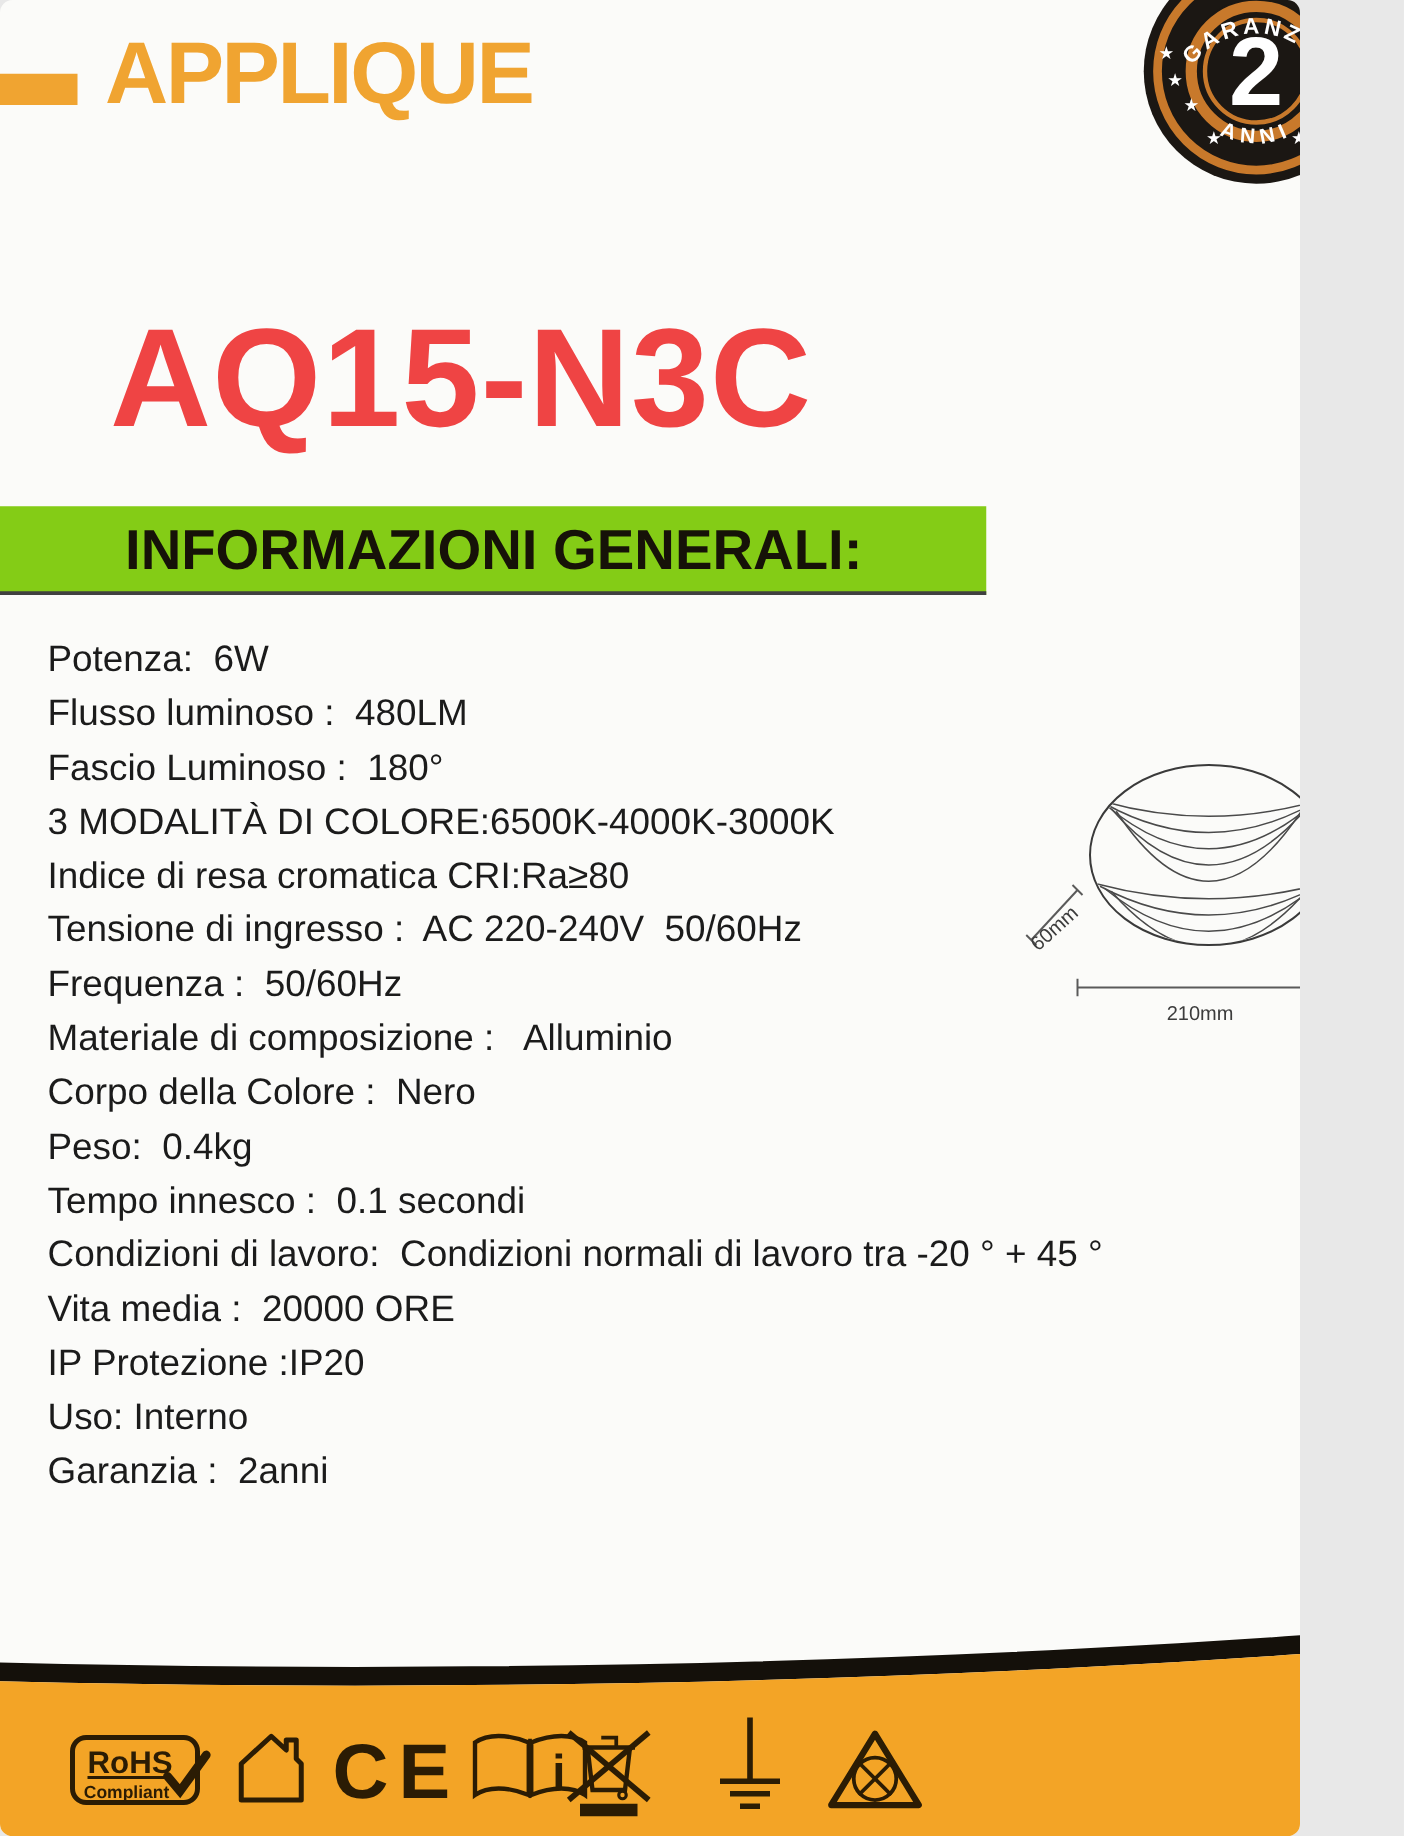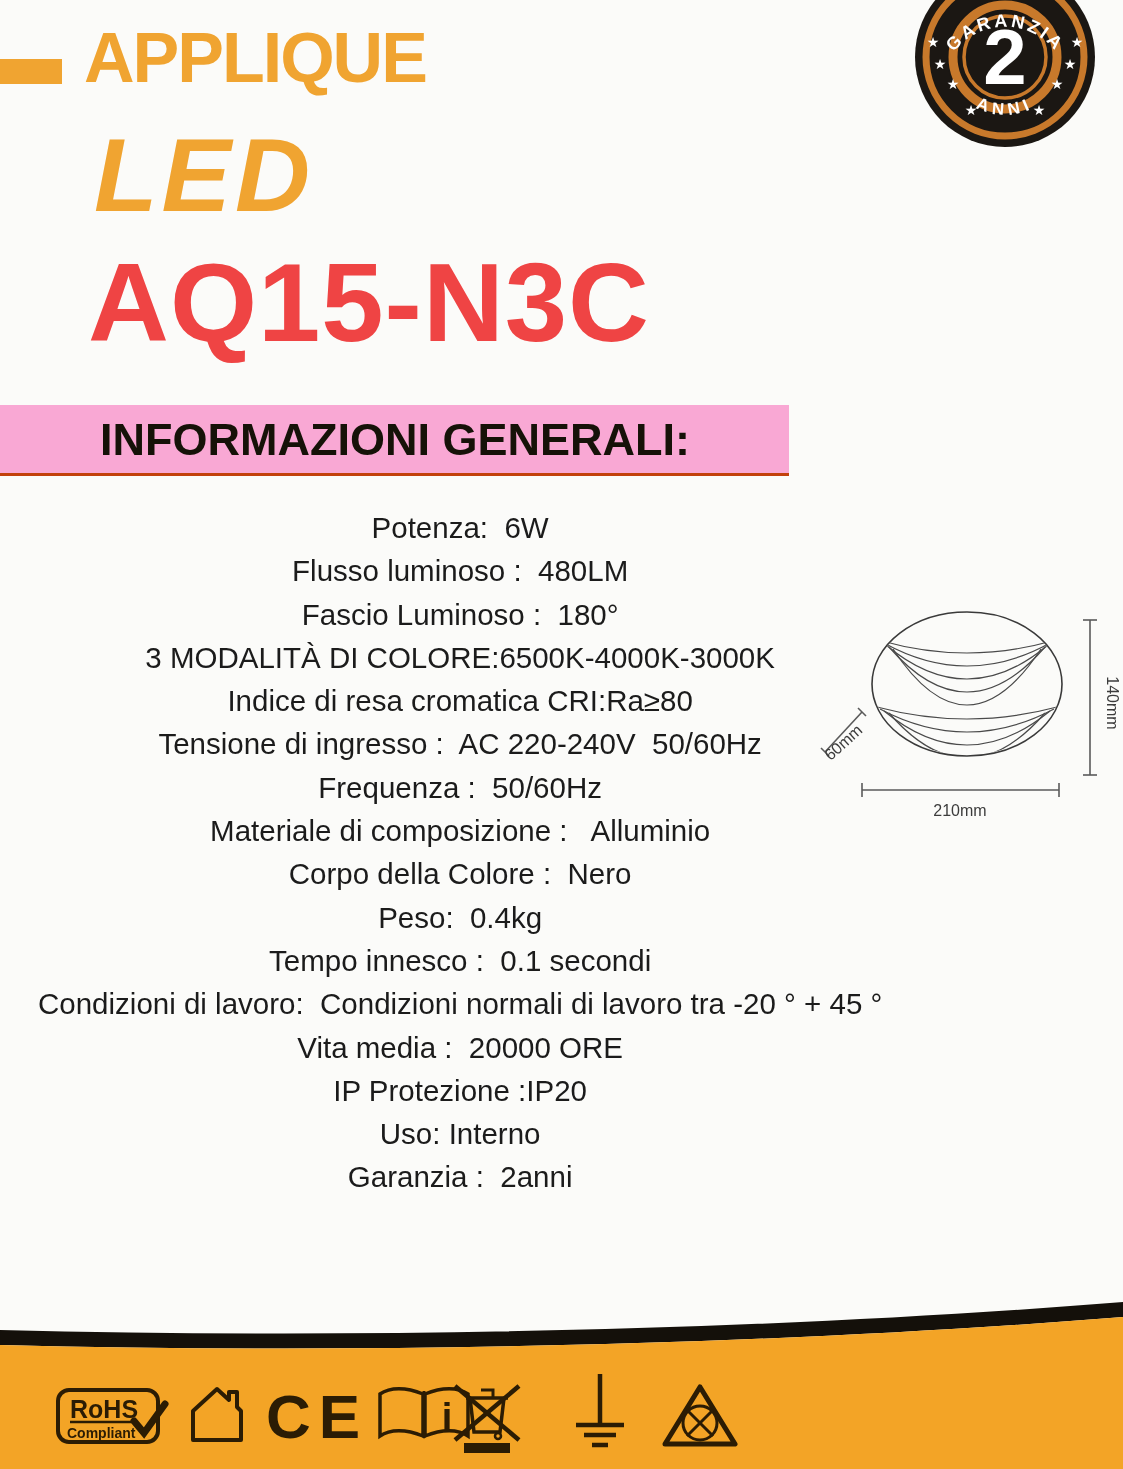--- a/index.html
+++ b/index.html
@@ -1,56 +1,56 @@
 <!DOCTYPE html>
 <html><head>
 <meta charset="utf-8">
 <style>
   html,body{margin:0;padding:0;background:#e8e8e8;}
   .page{
-    position:relative; width:1123px; height:1469px;
+    position:relative; width:1040px; height:1469px;
     background:#fbfbf9; overflow:hidden;
     font-family:"Liberation Sans", sans-serif;
+    border-radius:10px;
   }
   
   .brand-dash{position:absolute;left:0;top:59px;width:62px;height:25px;background:#F0A431;}
   .brand{position:absolute;left:84px;top:18px;font-size:70px;font-weight:bold;color:#F0A431;letter-spacing:-2px;}
   .led{position:absolute;left:94px;top:116px;font-size:104px;font-weight:bold;font-style:italic;color:#F0A431;letter-spacing:4px;}
   .model{position:absolute;left:88px;top:238px;font-size:112px;font-weight:bold;color:#ef4444;letter-spacing:1px;}
   
   .badge{position:absolute;left:913px;top:-35px;width:184px;height:184px;}
   .badge text{font-family:"Liberation Sans", sans-serif;}
   .badge .curved{font-size:18px;font-weight:bold;fill:#fff;letter-spacing:3px;}
   .badge .num{font-size:78px;font-weight:bold;fill:#fff;}
   .badge .star{font-size:14px;fill:#fff;}
   
-  .banner{position:absolute;left:0;top:405px;width:789px;height:68px;background:#f9a8d4;
-          border-bottom:3px solid #c2410c;}
+  .banner{position:absolute;left:0;top:405px;width:789px;height:68px;background:#84cc16;
+          border-bottom:3px solid #404040;}
   .banner span{position:absolute;left:100px;top:9px;font-size:45px;font-weight:bold;color:#161208;letter-spacing:0px;}
   
-  .specs{position:absolute;left:38px;top:506px;font-size:29.5px;color:#1b1b1b;line-height:43.3px;white-space:pre;text-align:center;}
+  .specs{position:absolute;left:38px;top:506px;font-size:29.5px;color:#1b1b1b;line-height:43.3px;white-space:pre;}
   
   .diagram{position:absolute;left:810px;top:585px;width:310px;height:240px;}
   .diagram text{font-family:"Liberation Sans", sans-serif;font-size:16px;fill:#3c3c3c;}
   .diagram .outline{fill:none;stroke:#3a3a3a;stroke-width:1.6;}
   .diagram .wave{fill:none;stroke:#4a4a4a;stroke-width:1.2;}
   .diagram .dim{stroke:#5a5a5a;stroke-width:1.6;}
   
   .footer{position:absolute;left:0;top:1290px;width:1123px;height:179px;}
   .footer .ink{stroke:#2b1c04;fill:none;}
   .footer text{font-family:"Liberation Sans", sans-serif;fill:#2b1c04;}
 </style>
 </head>
 <body>
 
 <div class="page">
 
   <div class="brand-dash"></div>
   <div class="brand">APPLIQUE</div>
-  <div class="led">LED</div>
   <div class="model">AQ15-N3C</div>
 
   <svg class="badge" viewBox="0 0 184 184">
     <circle cx="92" cy="92" r="90" fill="#1b1713"></circle>
     <circle cx="92" cy="92" r="79" fill="none" stroke="#C8792B" stroke-width="7"></circle>
     <circle cx="92" cy="92" r="58" fill="#1b1713"></circle>
     <circle cx="92" cy="92" r="52" fill="none" stroke="#C8792B" stroke-width="9"></circle>
     <circle cx="92" cy="92" r="41" fill="none" stroke="#C8792B" stroke-width="3.5"></circle>
     <path id="badgeArcTop" d="M 30,110 A 64,64 0 0 1 154,110" fill="none"></path>
     <path id="badgeArcBot" d="M 32,108 A 64,64 0 0 0 152,108" fill="none"></path>

